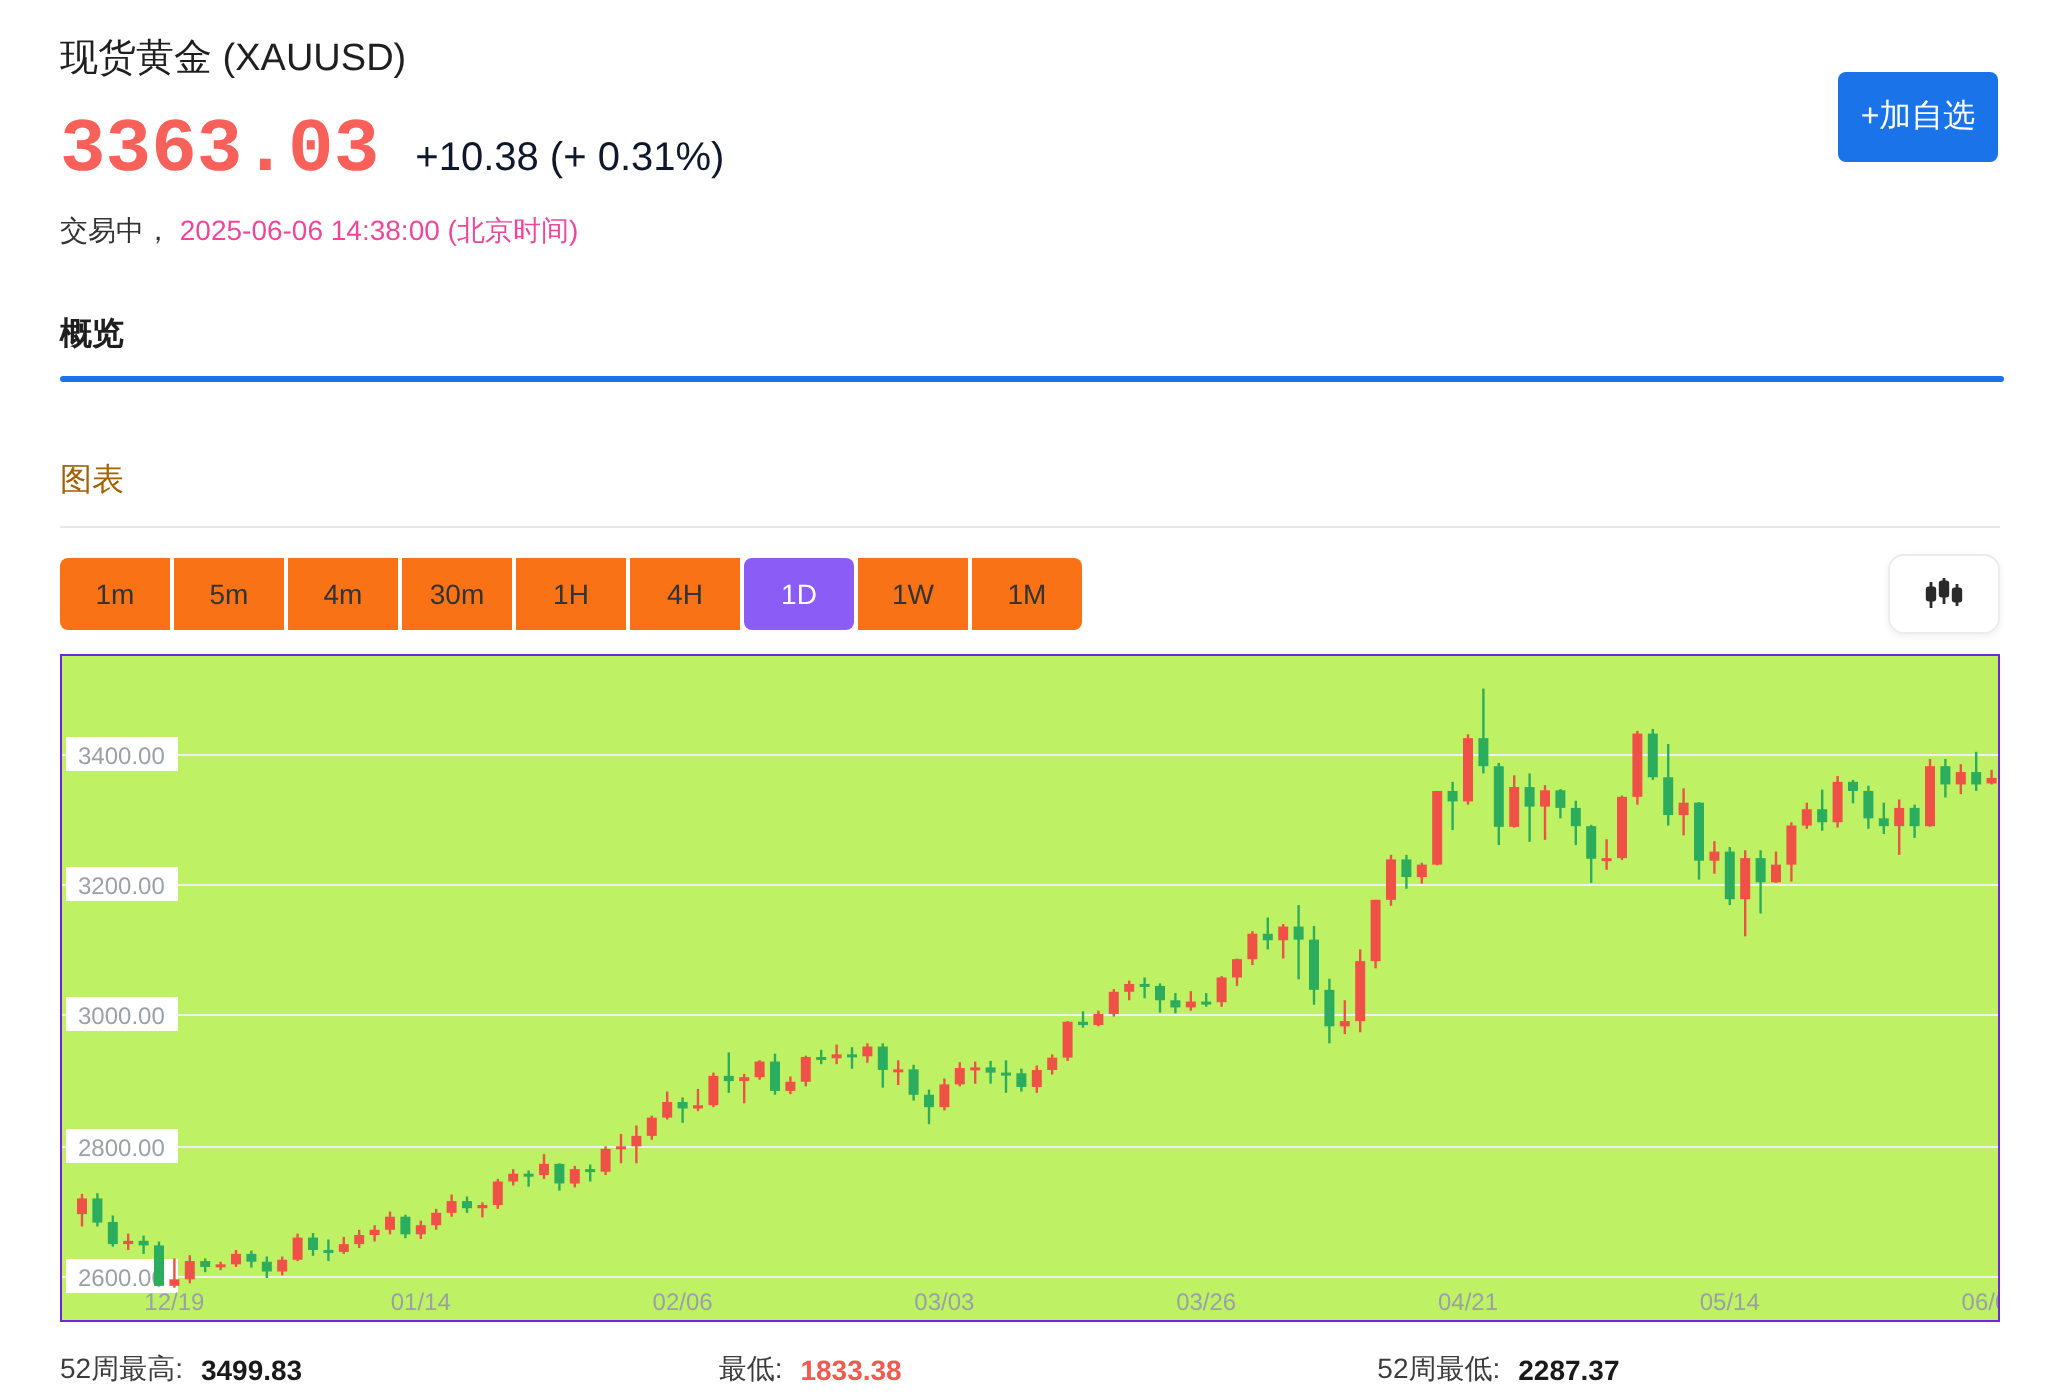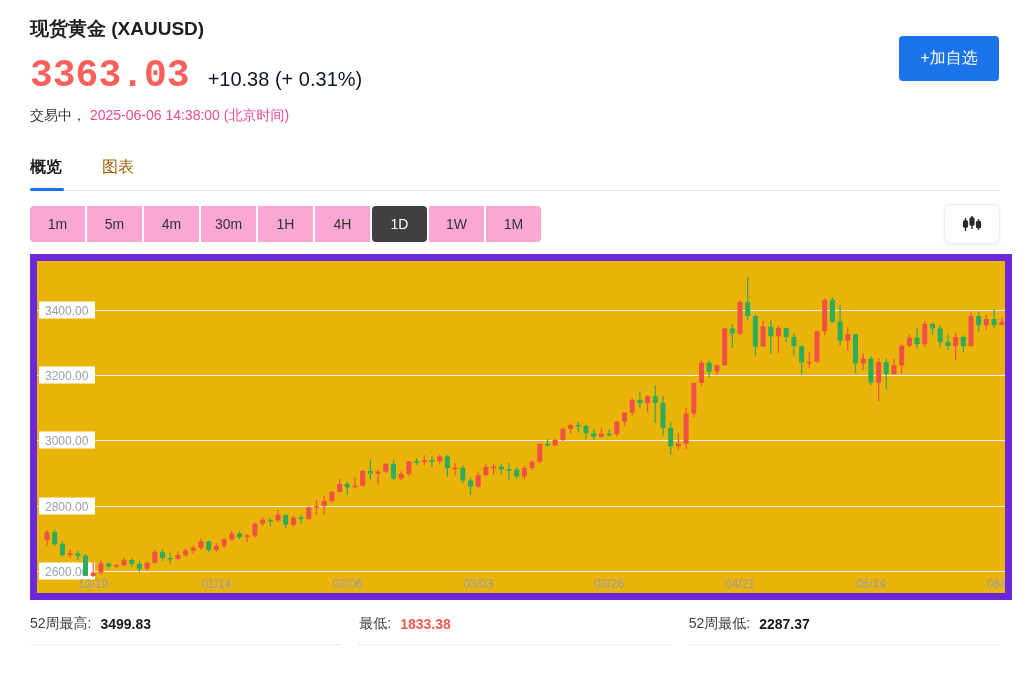--- a/index.html
+++ b/index.html
@@ -2,51 +2,51 @@
 <html><head>
 <meta charset="utf-8">
 <style>
   html,body{margin:0;padding:0;}
   body{
     width:1024px;height:700px;overflow:hidden;position:relative;
     background:#ffffff;color:#222;
     font-family:"Liberation Sans","DejaVu Sans",sans-serif;
   }
   .header{padding:16px 24px 0 30px;position:relative;}
-  .title{font-size:19px;font-weight:700;color:#1f1f1f;}
+  .title{font-size:19px;font-weight:400;color:#1f1f1f;}
   .price-row{display:flex;align-items:baseline;margin-top:12px;}
   .price{font-size:38px;font-weight:700;color:#f8605a;font-family:Liberation Mono, monospace;}
   .change{font-size:20px;color:#0f172a;margin-left:18px;}
   .status-row{margin-top:10px;font-size:14px;color:#333;}
   .status-row .muted{color:#ec4899;}
   .add-btn{
-    position:absolute;top:36px;right:25px;width:100px;height:45px;
+    position:absolute;top:36px;right:25px;width:80px;height:45px;
     background:#1a73e8;color:#fff;font-size:16px;border:none;border-radius:4px;cursor:pointer;
     font-family:inherit;
   }
-  .tabs{margin:32px 24px 0 30px;display:flex;gap:40px;border-bottom:1px solid #e8e8e8;}
+  .tabs{margin:32px 24px 0 30px;display:flex;gap:40px;border-bottom:1px solid #e8e8e8;flex-direction:column;}
   .tab{font-size:16px;color:#a16207;padding-bottom:12px;position:relative;cursor:pointer;}
   .tab.active{color:#1f1f1f;font-weight:700;}
   .tab.active::after{content:"";position:absolute;left:0;right:-2px;bottom:-1px;height:3px;background:#1a73e8;border-radius:2px;}
   .controls{margin:13px 24px 0 30px;display:flex;justify-content:space-between;align-items:center;}
   .tf-bar{display:flex;gap:2px;}
   .tf{
-    width:55px;height:36px;background:#f9a8d4;color:#333;font-size:14px;border:none;cursor:pointer;
+    width:55px;height:36px;background:#f97316;color:#333;font-size:14px;border:none;cursor:pointer;
     display:flex;align-items:center;justify-content:center;font-family:inherit;
   }
   .tf:first-child{border-radius:4px 0 0 4px;}
   .tf:last-child{border-radius:0 4px 4px 0;}
-  .tf.selected{background:#404040;color:#fff;border-radius:4px;}
+  .tf.selected{background:#8b5cf6;color:#fff;border-radius:4px;}
   .chart-style-btn{
     width:54px;height:38px;background:#fff;border:1px solid #ececec;border-radius:8px;
     box-shadow:0 1px 4px rgba(0,0,0,.07);display:flex;align-items:center;justify-content:center;cursor:pointer;
   }
   .chart-box{
     margin:10px 24px 0 30px;width:968px;height:332px;
-    border:7px solid #6d28d9;overflow:hidden;position:relative;background:#eab308;
+    border:1px solid #6d28d9;overflow:hidden;position:relative;background:#bef264;
   }
   .stats{display:grid;grid-template-columns:1fr 1fr 1fr;column-gap:18px;margin:4px 24px 0 30px;}
   .stat-cell{display:flex;align-items:center;height:40px;border-bottom:1px dotted #dcdcdc;font-size:14px;}
   .stat-label{color:#3c3c3c;}
   .stat-value{font-weight:700;margin-left:9px;color:#1a1a1a;}
   .stat-value.red{color:#f25a50;}
   svg text{font-family:"Liberation Sans","DejaVu Sans",sans-serif;}
 </style>
 </head>
 <body>

